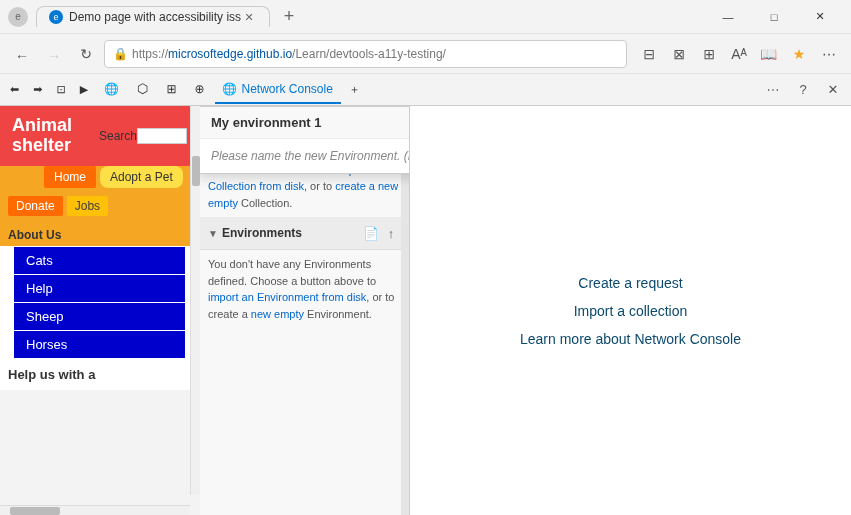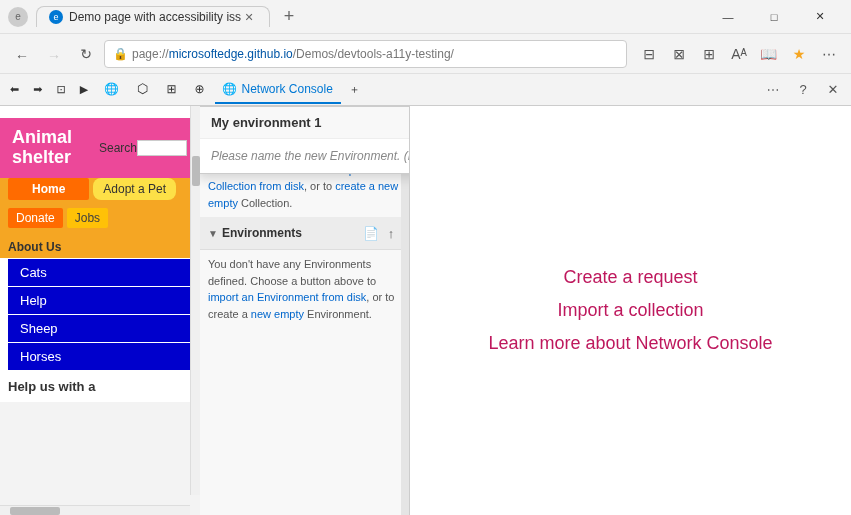--- a/index.html
+++ b/index.html
@@ -130,47 +130,47 @@
     .webpage-panel {
       width: 200px;
       background: white;
       border-right: 1px solid #ccc;
       overflow: hidden;
       flex-shrink: 0;
     }
 
     
     .shelter-header {
-      background: #ec4899;
+      background: #ef4444;
       padding: 10px 12px;
       display: flex;
       align-items: center;
       justify-content: space-between;
-      margin-top: 12px;
     }
     .shelter-title { font-size: 18px; font-weight: bold; color: white; line-height: 1.1; }
     .shelter-search-area { display: flex; align-items: center; gap: 0; }
     .shelter-search-label { font-size: 12px; color: #333; }
     .shelter-search-box { width: 50px; height: 16px; border: 1px solid #ccc; background: white; }
 
     
     .shelter-nav {
       display: flex;
       background: #f5a623;
       padding: 0 8px 8px;
       gap: 4px;
     }
     .nav-home {
       background: #ff6b00;
       color: white;
       font-size: 12px;
-      padding: 4px 24px;
-      font-weight: bold;
+      padding: 4px 10px;
+      font-weight: normal;
       cursor: pointer;
       border-radius: 2px;
+      margin-left: 36px;
     }
     .nav-adopt {
       background: #fde047;
       color: #333;
       font-size: 12px;
       padding: 4px 10px;
       cursor: pointer;
       border-radius: 8px;
     }
     .nav-row2 { display: flex; padding: 0 8px 8px; gap: 4px; background: #f5a623; }
@@ -180,21 +180,21 @@
 
     
     .animal-list { padding: 0; }
     .animal-item {
       background: #0000cc;
       color: white;
       font-size: 13px;
       padding: 6px 12px;
       margin-bottom: 2px;
       cursor: pointer;
-      margin: 1px 8px;
+      margin: 1px 14px;
     }
 
     .help-text { padding: 8px; font-size: 13px; font-weight: bold; color: #333; }
 
     
     .devtools-panel {
       flex: 1;
       background: #f8f8f8;
       display: flex;
       position: relative;
@@ -248,22 +248,22 @@
       flex: 1;
       display: flex;
       flex-direction: column;
       align-items: center;
       justify-content: center;
       gap: 12px;
       background: white;
     }
 
     .main-link {
-      font-size: 18px;
-      color: #be185d;
+      font-size: 14px;
+      color: #0c4a6e;
       text-decoration: none;
       cursor: pointer;
     }
 
     
     .env-popup {
       position: absolute;
       top: 0;
       left: -2px;
       width: 490px;
@@ -349,21 +349,21 @@
   </div>
 </div>
 
 <div class="address-bar">
   <div class="nav-btn">←</div>
   <div class="nav-btn" style="color:#ccc;">→</div>
   <div class="nav-btn">↻</div>
   <div class="address-input">
     <span style="color:#555; font-size:12px; margin-right:4px;">🔒</span>
     <span class="address-url">
-      <span style="color:#777;">page://</span><span class="highlight">microsoftedge.github.io</span><span style="color:#777;">/Demos/devtools-a11y-testing/</span>
+      <span style="color:#777;">https://</span><span class="highlight">microsoftedge.github.io</span><span style="color:#777;">/Learn/devtools-a11y-testing/</span>
     </span>
   </div>
   <div class="addr-icons">
     <div class="addr-icon">⊟</div>
     <div class="addr-icon">⊠</div>
     <div class="addr-icon">⊞</div>
     <div class="addr-icon">Aᴬ</div>
     <div class="addr-icon">📖</div>
     <div class="addr-icon star">★</div>
     <div class="addr-icon">⋯</div>

